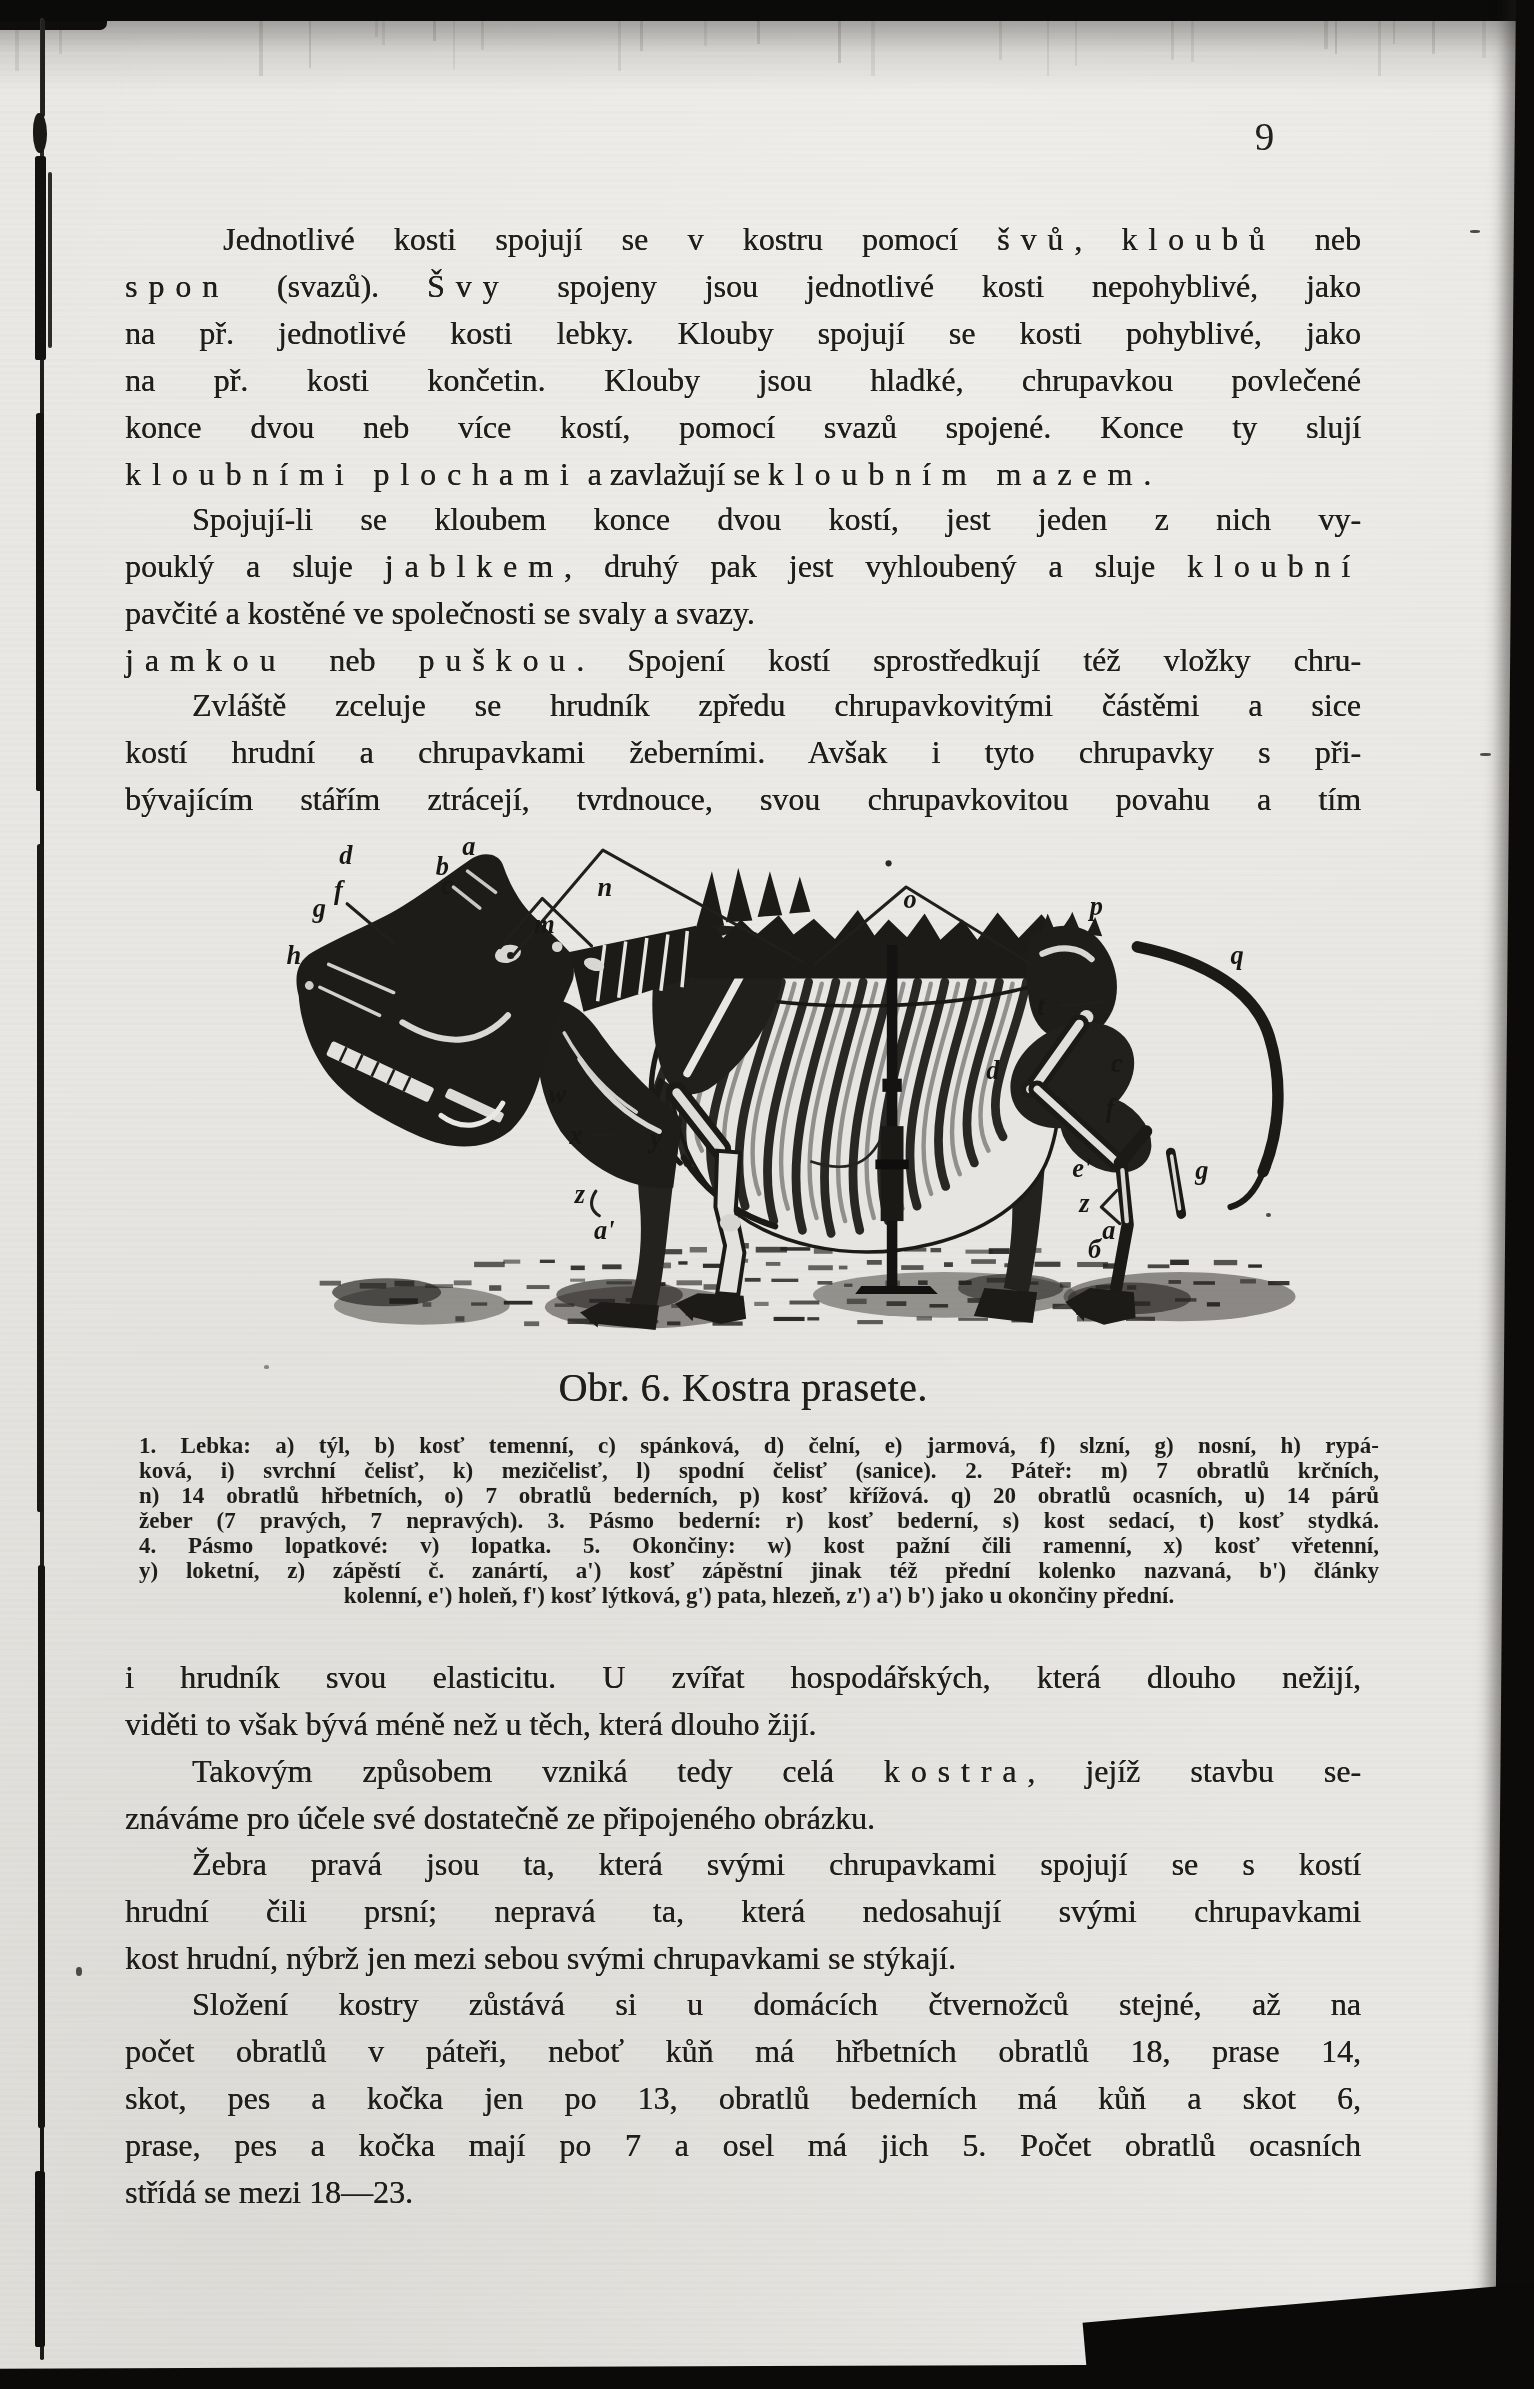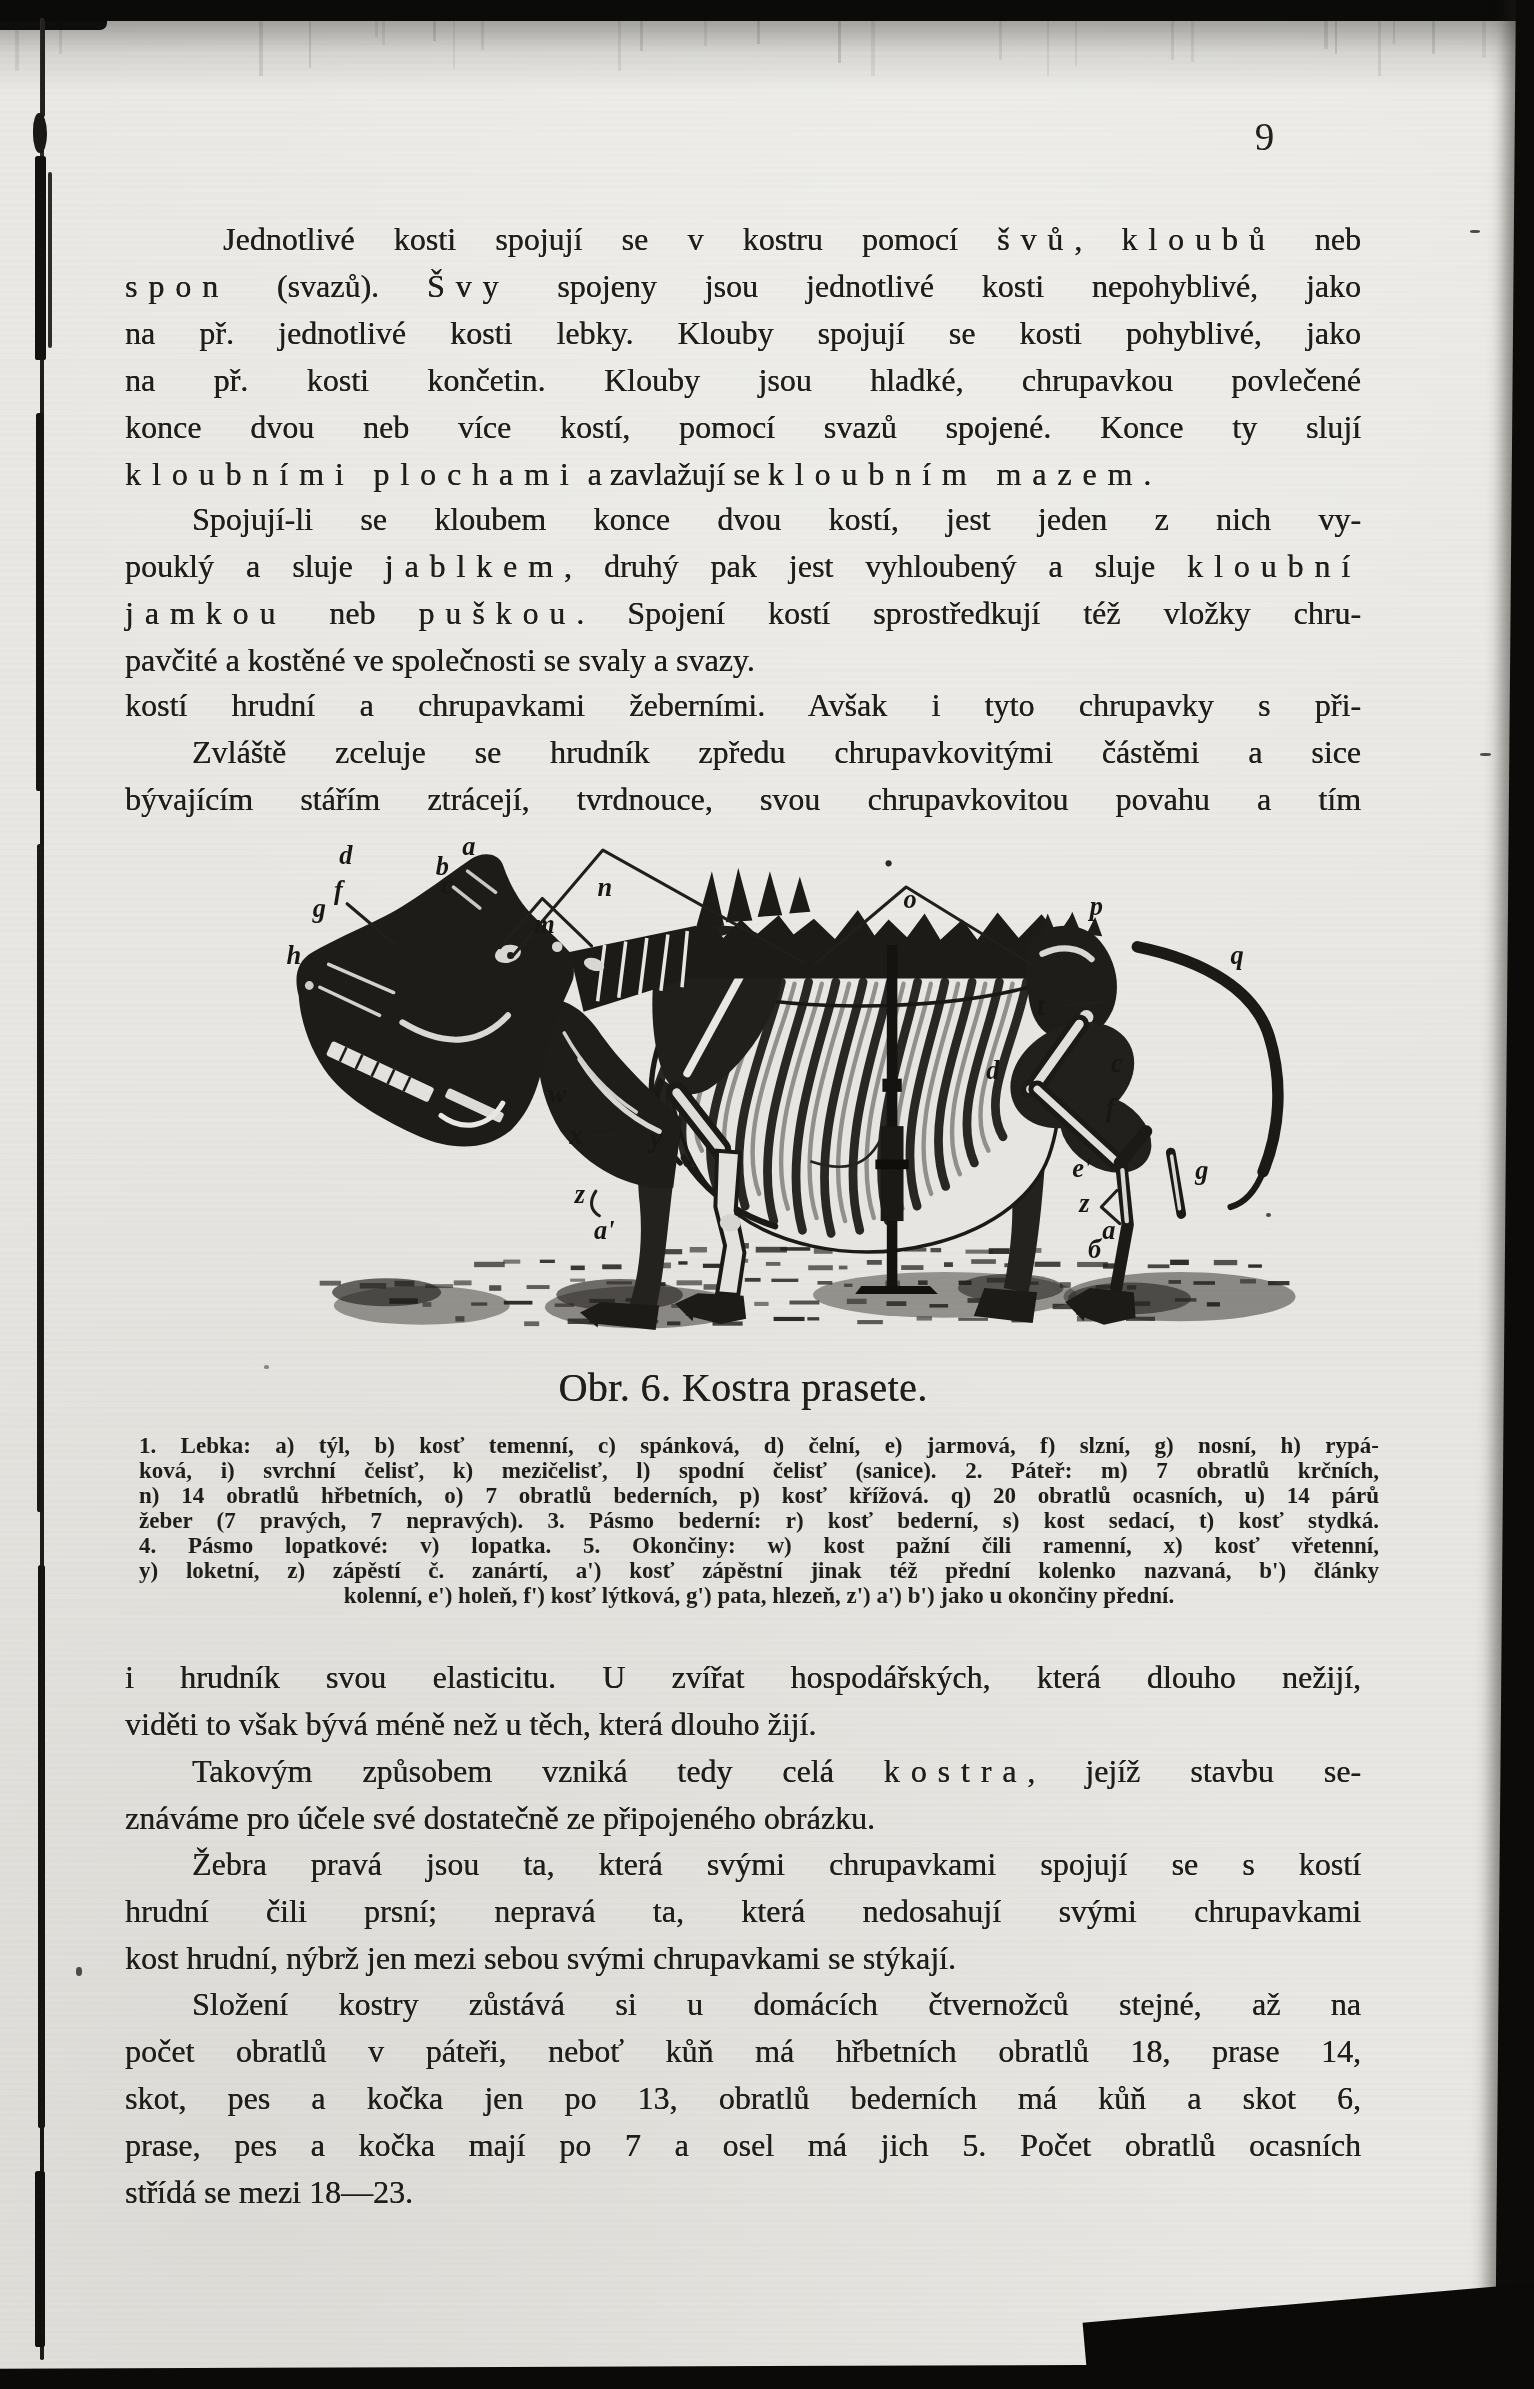--- a/index.html
+++ b/index.html
@@ -97,26 +97,26 @@
         <div class="ln just" style="text-indent: 98px;"><span>Jednotlivé kosti spojují se v kostru pomocí </span><span class="spaced">švů</span><span>, </span><span class="spaced">kloubů</span><span> neb</span></div>
         <div class="ln just"><span class="spaced">spon</span><span> (svazů). </span><span class="spaced">Švy</span><span> spojeny jsou jednotlivé kosti nepohyblivé, jako</span></div>
         <div class="ln just"><span>na př. jednotlivé kosti lebky. Klouby spojují se kosti pohyblivé, jako</span></div>
         <div class="ln just"><span>na př. kosti končetin. Klouby jsou hladké, chrupavkou povlečené</span></div>
         <div class="ln just"><span>konce dvou neb více kostí, pomocí svazů spojené. Konce ty slují</span></div>
         <div class="ln"><span class="spaced">kloubními plochami</span><span> a zavlažují se </span><span class="spaced">kloubním mazem</span><span>.</span></div>
       </div>
       <div class="para" style="top: 496px;">
         <div class="ln just" style="text-indent: 67px;"><span>Spojují-li se kloubem konce dvou kostí, jest jeden z nich vy-</span></div>
         <div class="ln just"><span>pouklý a sluje </span><span class="spaced">jablkem</span><span>, druhý pak jest vyhloubený a sluje </span><span class="spaced">kloubní</span></div>
+        <div class="ln"><span>pavčité a kostěné ve společnosti se svaly a svazy.</span></div>
         <div class="ln just"><span class="spaced">jamkou</span><span> neb </span><span class="spaced">puškou</span><span>. Spojení kostí sprostředkují též vložky chru-</span></div>
-        <div class="ln"><span>pavčité a kostěné ve společnosti se svaly a svazy.</span></div>
       </div>
       <div class="para" style="top: 682px;">
+        <div class="ln just" style="text-indent: 67px;"><span>Zvláště zceluje se hrudník zpředu chrupavkovitými částěmi a sice</span></div>
         <div class="ln just"><span>kostí hrudní a chrupavkami žeberními. Avšak i tyto chrupavky s při-</span></div>
-        <div class="ln just" style="text-indent: 67px;"><span>Zvláště zceluje se hrudník zpředu chrupavkovitými částěmi a sice</span></div>
         <div class="ln just"><span>bývajícím stářím ztrácejí, tvrdnouce, svou chrupavkovitou povahu a tím</span></div>
       </div>
       <div class="para" style="top: 1654px;">
         <div class="ln just"><span>i hrudník svou elasticitu. U zvířat hospodářských, která dlouho nežijí,</span></div>
         <div class="ln"><span>viděti to však bývá méně než u těch, která dlouho žijí.</span></div>
       </div>
       <div class="para" style="top: 1748px;">
         <div class="ln just" style="text-indent: 67px;"><span>Takovým způsobem vzniká tedy celá </span><span class="spaced">kostra</span><span>, jejíž stavbu se-</span></div>
         <div class="ln"><span>znáváme pro účele své dostatečně ze připojeného obrázku.</span></div>
       </div>

